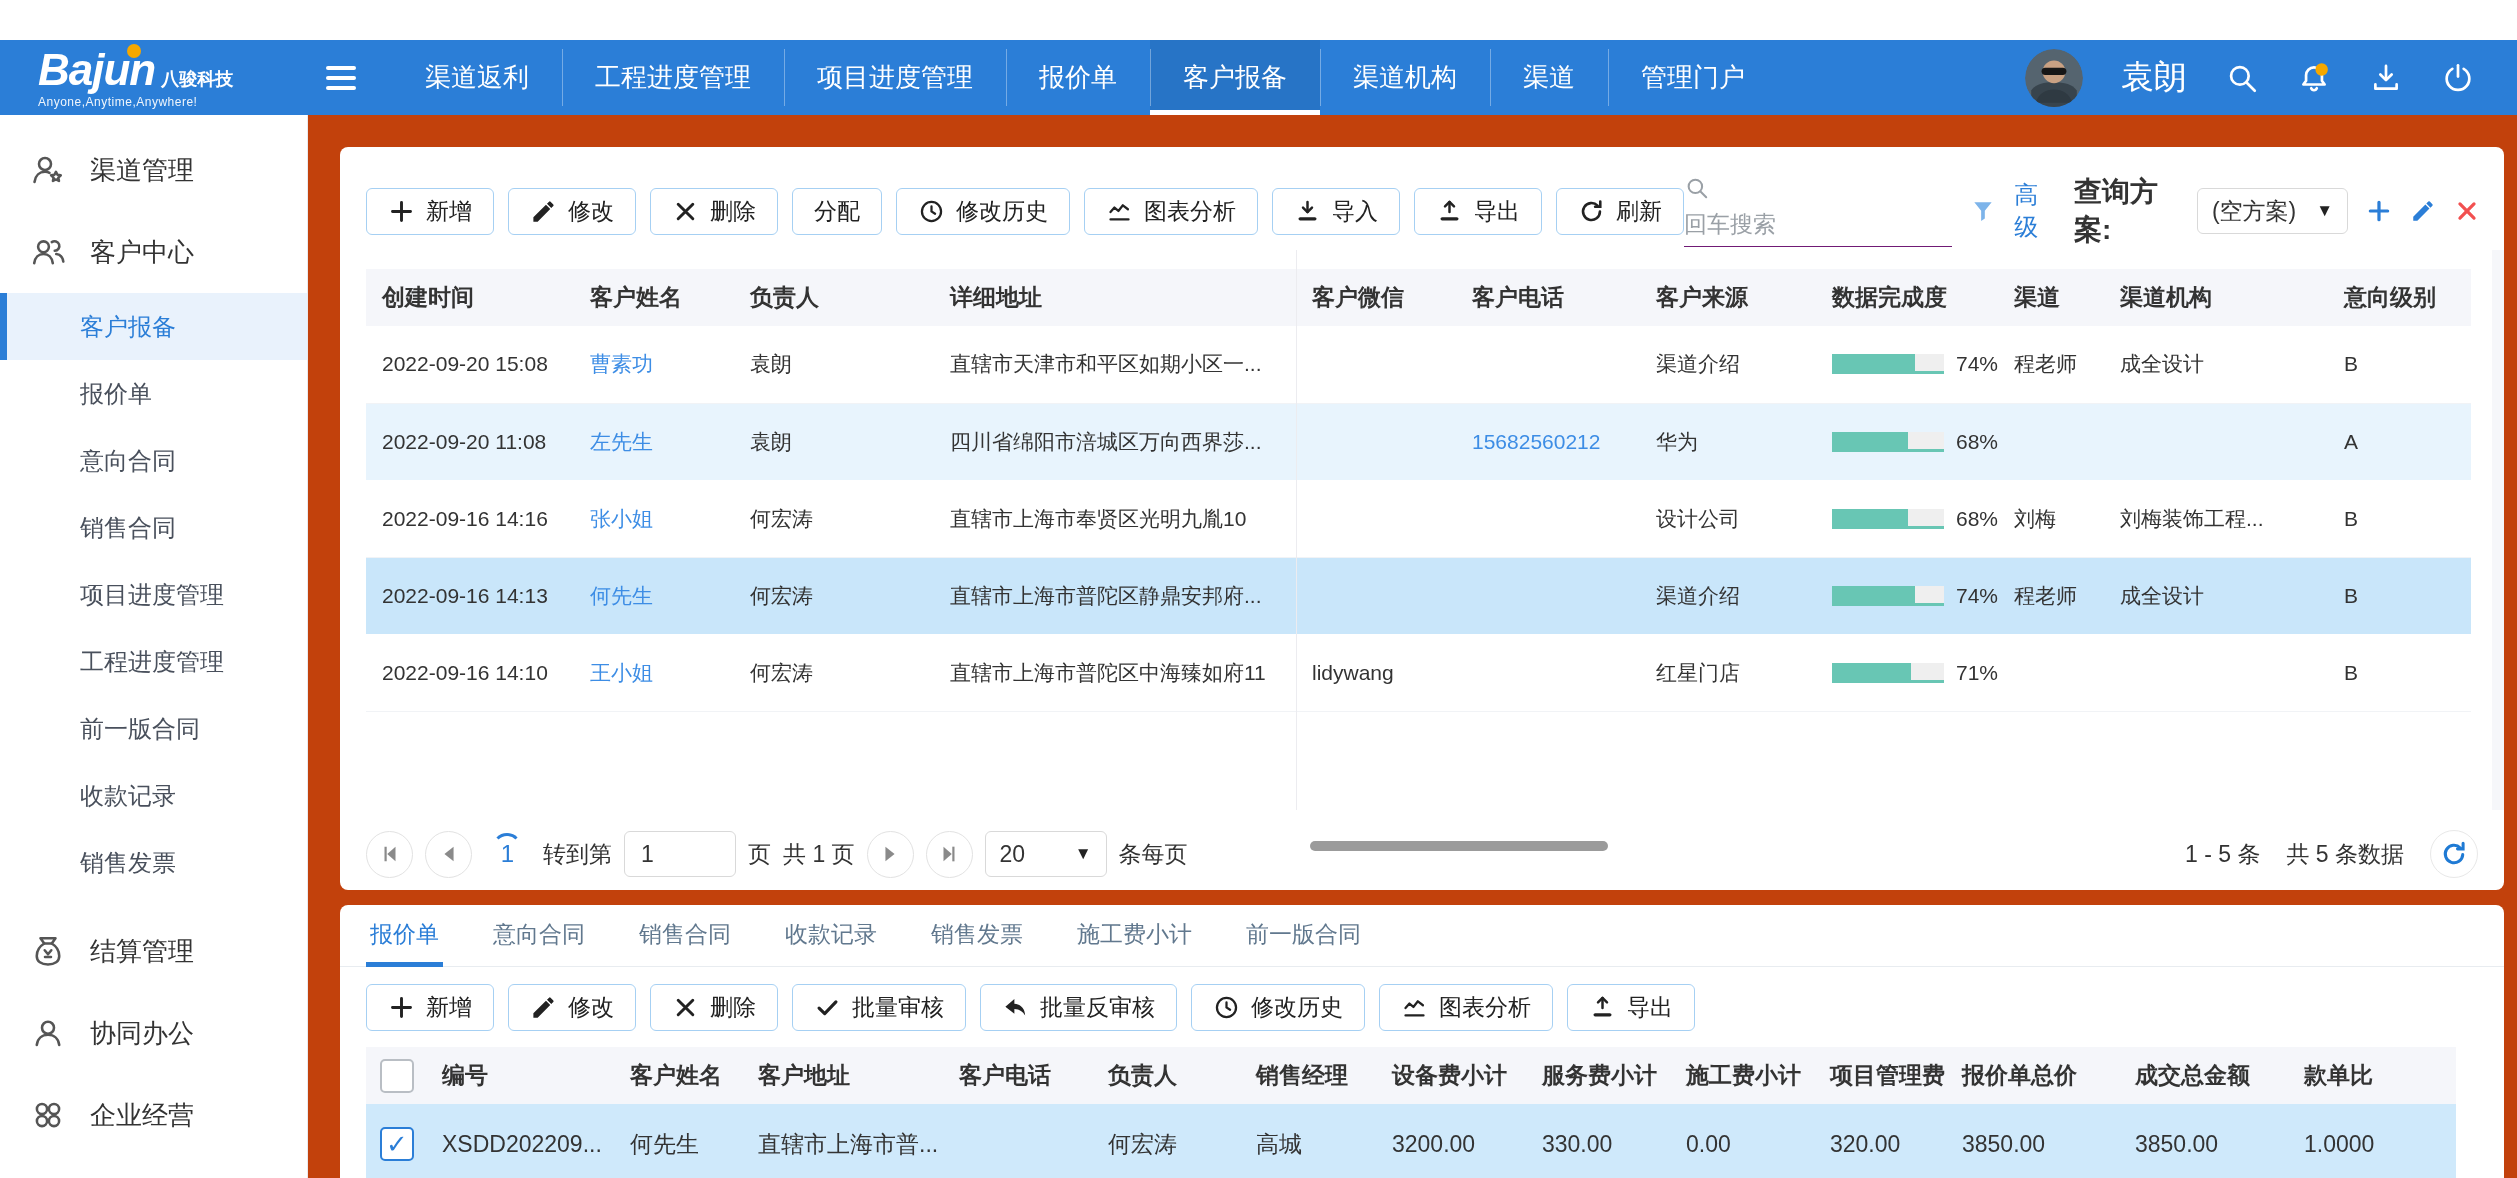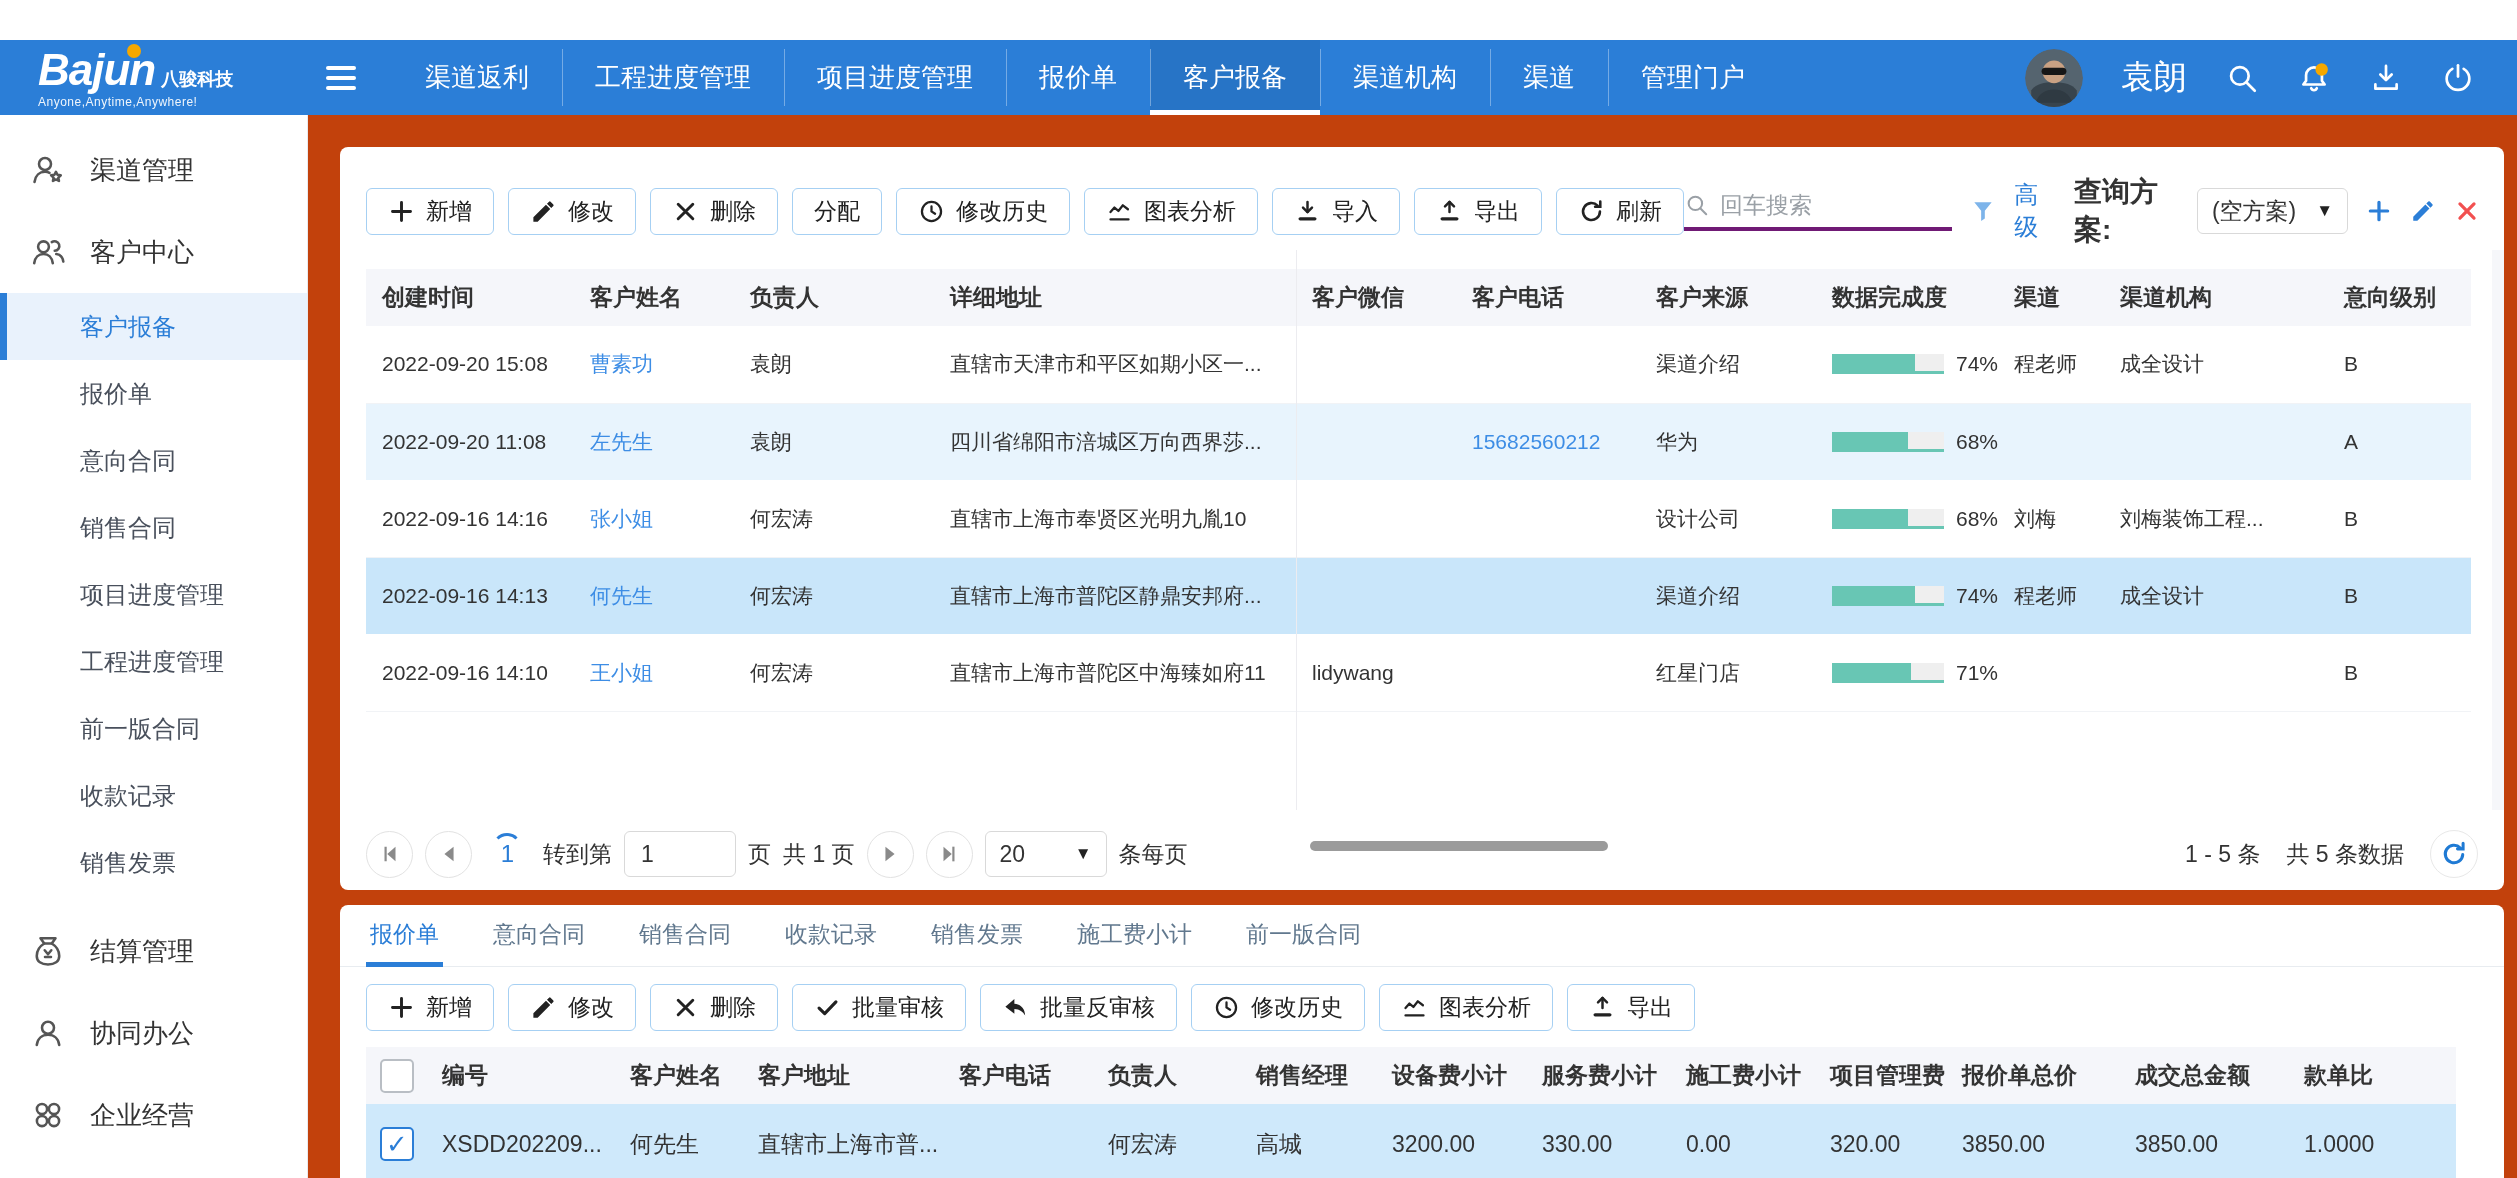--- a/index.html
+++ b/index.html
@@ -46,21 +46,21 @@
 
   
   .card-top { display:flex; align-items:center; padding:26px 24px 20px 26px; }
   .btn-group { display:flex; gap:14px; }
   .tbtn { display:flex; align-items:center; gap:11px; height:47px; padding:0 21px; border:1px solid #a6d0f3; border-radius:6px; background:#fff; font-size:23px; color:#222; cursor:pointer; white-space:nowrap; }
   .tbtn .ic { width:27px; height:27px; display:inline-flex; }
   .tbtn .ic svg { width:100%; height:100%; }
 
   
   .search-zone { margin-left:auto; display:flex; align-items:center; gap:18px; }
-  .search-box { display:flex; align-items:center; gap:10px; width:310px; border-bottom:4px solid #701a75; padding-bottom:8px; }
+  .search-box { display:flex; align-items:flex-start; gap:10px; width:310px; border-bottom:1px solid #701a75; padding-bottom:8px;flex-direction:column; }
   .search-box svg { width:26px; height:26px; flex:0 0 auto; }
   .search-input { border:none; outline:none; font-size:23px; color:#333; width:100%; font-family:inherit; }
   .search-input::placeholder { color:#9aa0a6; }
   .adv { color:#2b7ed7; font-size:24px; cursor:pointer; }
   .scheme-label { font-size:28px; color:#333;font-weight:bold; }
   .scheme-select { display:flex; align-items:center; justify-content:space-between; width:170px; height:46px; border:1px solid #d9d9d9; border-radius:6px; padding:0 14px; font-size:23px; color:#333; cursor:pointer; }
   .caret { font-size:17px; color:#222; }
   .mini-ic { width:30px; height:30px; cursor:pointer; }
   .mini-ic svg { width:100%; height:100%; }
 

